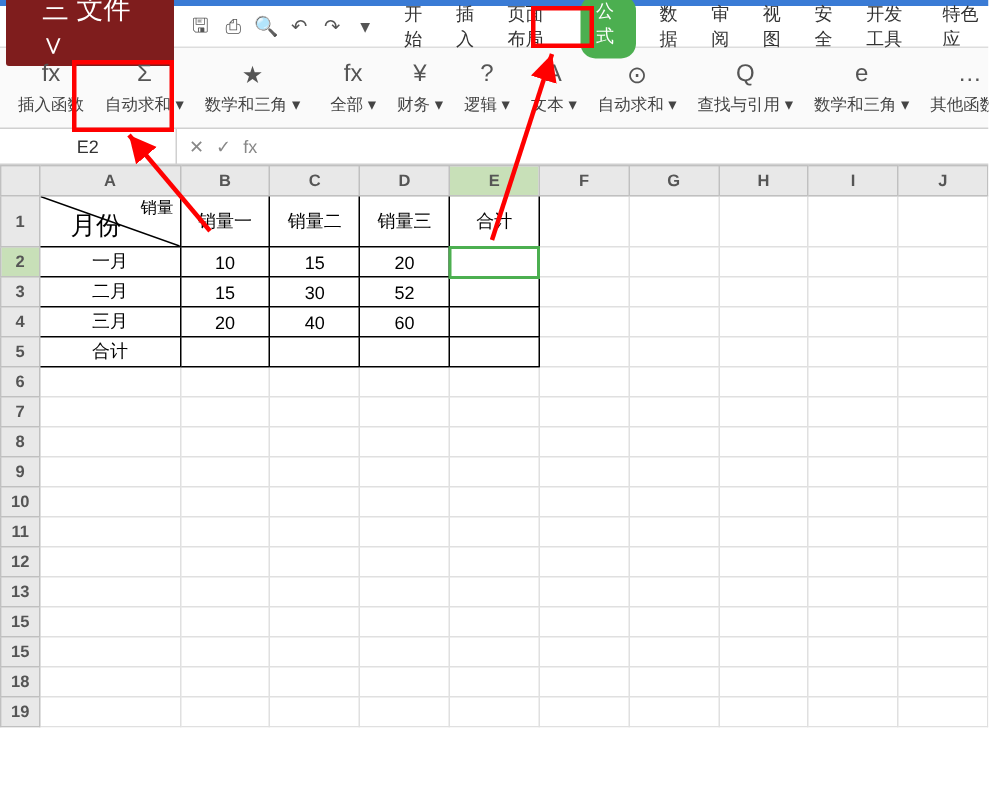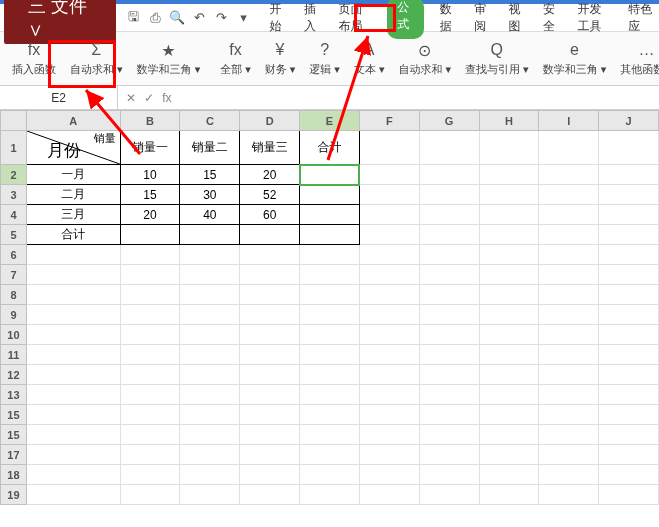--- a/index.html
+++ b/index.html
@@ -334,33 +334,20 @@
           <td class="cell"></td>
           <td class="cell"></td>
           <td class="cell"></td>
           <td class="cell"></td>
           <td class="cell"></td>
           <td class="cell"></td>
           <td class="cell"></td>
         </tr>
   <tr>
           <th class="rowh">15</th>
-          <td class="cell"></td>
-          <td class="cell"></td>
-          <td class="cell"></td>
-          <td class="cell"></td>
-          <td class="cell"></td>
-          <td class="cell"></td>
-          <td class="cell"></td>
-          <td class="cell"></td>
-          <td class="cell"></td>
-          <td class="cell"></td>
-        </tr>
-  <tr>
-          <th class="rowh">17</th>
           <td class="cell"></td>
           <td class="cell"></td>
           <td class="cell"></td>
           <td class="cell"></td>
           <td class="cell"></td>
           <td class="cell"></td>
           <td class="cell"></td>
           <td class="cell"></td>
           <td class="cell"></td>
           <td class="cell"></td>

